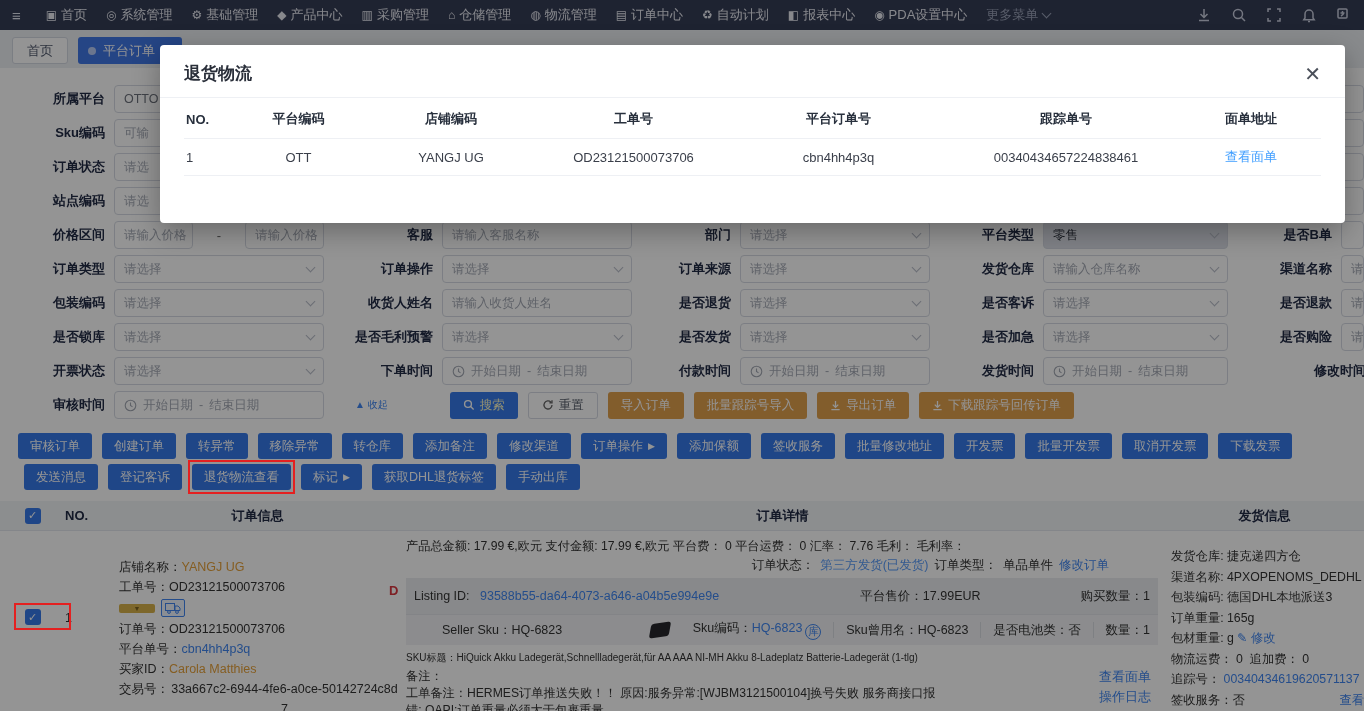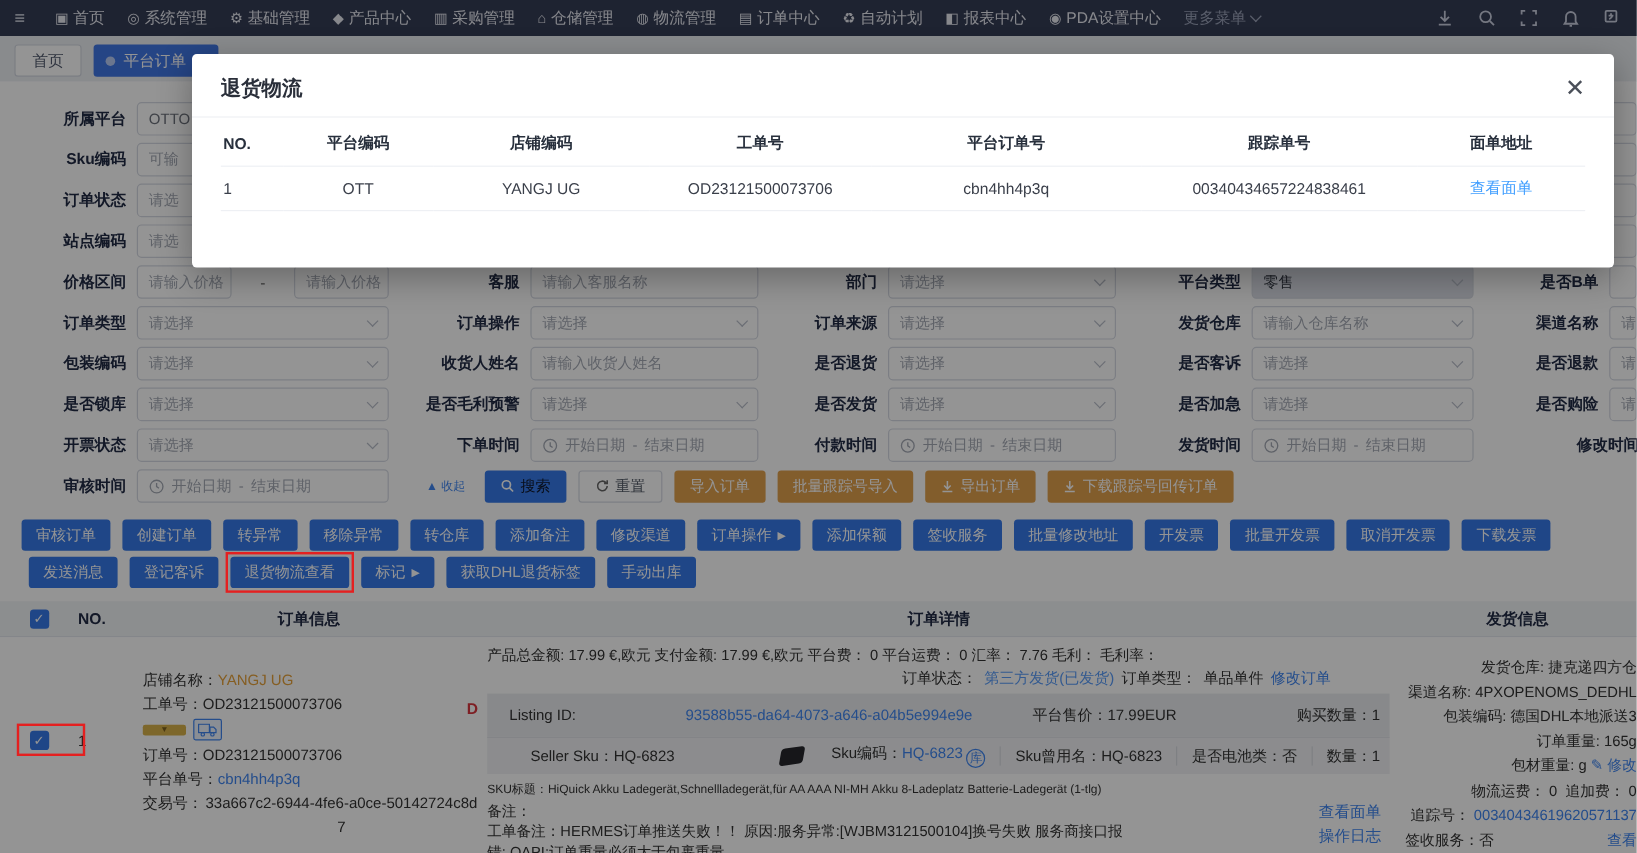--- a/index.html
+++ b/index.html
@@ -40,21 +40,21 @@
   .fctrl .valdark { color:#6d727c; }
   .frange { display:flex; align-items:center; gap:6px; height:28px; }
   .frange .fctrl { flex:1; }
   .frange .dash { color:#666; font-size:13px; }
   .fdate svg { flex:0 0 auto; }
 
   .ftoolbar { display:flex; align-items:center; gap:10px; height:28px; }
   .collapse-link { color:#4086f0; font-size:10px; margin:0 6px 0 22px; white-space:nowrap; }
   .btn { display:inline-flex; align-items:center; gap:5px; border:none; border-radius:3px; font-size:12.5px;
          padding:0 13px; height:27px; cursor:pointer; white-space:nowrap; font-family:inherit; }
-  .btn-blue { background:#3679e8; color:#0f172a; }
+  .btn-blue { background:#3679e8; color:#fef9c3;margin-left:46px; }
   .btn-plain { background:#fff; border:1px solid #d6dae3; color:#555c68; }
   .btn-orange { background:#e0a04d; color:#fff; }
 
   
   .actions { display:flex; gap:10px; padding-left:18px; margin-top:11px; }
   .actions + .actions { margin-top:5px;padding-left:24px; }
   .abtn { position:relative; background:#3679e8; color:#fff; border:none; border-radius:3px; font-size:12.5px;
           height:26px; padding:0 12px; cursor:pointer; white-space:nowrap; font-family:inherit;
           display:inline-flex; align-items:center; gap:5px; }
   .abtn .arr { font-size:9px; }
@@ -88,38 +88,38 @@
   .txn-line { display:flex; }
   .txn-line .txnv { flex:1; word-break:break-all; text-align:center; }
 
   .detail-cell { position:relative; padding:7px 0 0 6px; }
   .dflag { position:absolute; left:-11px; top:52px; color:#d9363e; font-weight:700; font-size:13px; }
   .d-amounts { font-size:12.2px; color:#333; white-space:nowrap; overflow:hidden; }
   .d-status { display:flex; justify-content:flex-end; gap:6px; padding-right:56px; margin-top:2px; font-size:12.5px; }
   .status-blue { color:#5a9cf8; }
   .lnk { color:#4086f0; }
   .d-band { display:flex; align-items:center; background:#ebedf0; width:752px; padding:2px 8px; font-size:12.5px; }
-  .d-band1 { min-height:36px; margin-top:4px;text-align:right; }
+  .d-band1 { min-height:36px; margin-top:4px; }
   .d-band2 { min-height:31px; background:#f1f2f5; border-top:1px solid #e2e4e9; }
   .listing-lab { width:66px; flex:0 0 auto; }
   .listing-id { width:348px; word-break:break-all; line-height:15px; font-size:12.5px; }
   .grp { white-space:nowrap; }
   .g-price { margin-left:50px; }
   .g-buyqty { margin-left:100px; }
   .thumb { width:26px; height:14px; background:#26262b; border-radius:3px; transform:rotate(-8deg) skewX(-18deg); margin-left:88px; }
   .g-sku { margin-left:22px; }
   .badge-k { display:inline-flex; align-items:center; justify-content:center; width:16px; height:16px; border:1px solid #4086f0;
              border-radius:50%; color:#4086f0; font-size:10.5px; margin-left:3px; vertical-align:-3px; }
   .vsep { width:1px; height:16px; background:#d9dce2; margin:0 12px; }
   .d-title { margin-top:6px; font-size:10px; white-space:nowrap; overflow:hidden; }
   .d-remark { display:flex; margin-top:3px; font-size:12.2px; line-height:17px; }
   .d-remark-left { width:545px; }
   .d-remark-links { margin-left:auto; margin-right:14px; display:flex; flex-direction:column; gap:3px; font-size:13px; text-align:left; }
 
-  .ship-cell { padding:15px 0 0 6px; line-height:20.5px; font-size:12.3px; white-space:nowrap;text-align:right; }
+  .ship-cell { padding:15px 0 0 6px; line-height:20.5px; font-size:12.3px; white-space:nowrap; }
   .s-flex { display:flex; align-items:center; overflow:hidden; }
   .s-flex .s-right { margin-left:auto; }
 
   
   .overlay { position:absolute; inset:0; background:rgba(0,0,0,0.42); z-index:50; }
   .modal { position:absolute; left:160px; top:45px; width:1185px; height:178px; background:#fff; border-radius:4px;
            box-shadow:0 8px 28px rgba(0,0,0,.3); z-index:60; }
   .modal-head { display:flex; align-items:center; padding:17px 24px 12px; border-bottom:1px solid #eef0f4; }
   .modal-title { font-size:17px; font-weight:700; color:#2a2f3a; }
   .modal-close { margin-left:auto; font-size:20px; color:#4a4f59; cursor:pointer; line-height:1; }
@@ -511,20 +511,21 @@
             <svg width="16" height="11" viewBox="0 0 16 11" fill="none" stroke="#4086f0" stroke-width="1">
                 <rect x="0.5" y="0.5" width="9" height="7"></rect>
                 <path d="M10 3h3l2 2v2.5h-5z"></path>
                 <circle cx="4" cy="9" r="1.4"></circle>
                 <circle cx="12" cy="9" r="1.4"></circle>
               </svg>
           </span>
         </div>
         <div><span class="lab">订单号：</span><span>OD23121500073706</span></div>
         <div><span class="lab">平台单号：</span><span class="bluev">cbn4hh4p3q</span></div>
+        <div><span class="lab">买家ID：</span><span class="orangev">Carola Matthies</span></div>
         <div class="txn-line">
             <span class="lab">交易号：</span>
             <span class="txnv">33a667c2-6944-4fe6-a0ce-50142724c8d7</span>
           </div>
       </div>
 
       <div class="c-detail detail-cell">
         <span class="dflag">D</span>
         <div class="d-amounts">产品总金额: 17.99 €,欧元  支付金额: 17.99 €,欧元  平台费： 0  平台运费： 0  汇率： 7.76  毛利：    毛利率：</div>
         <div class="d-status">

